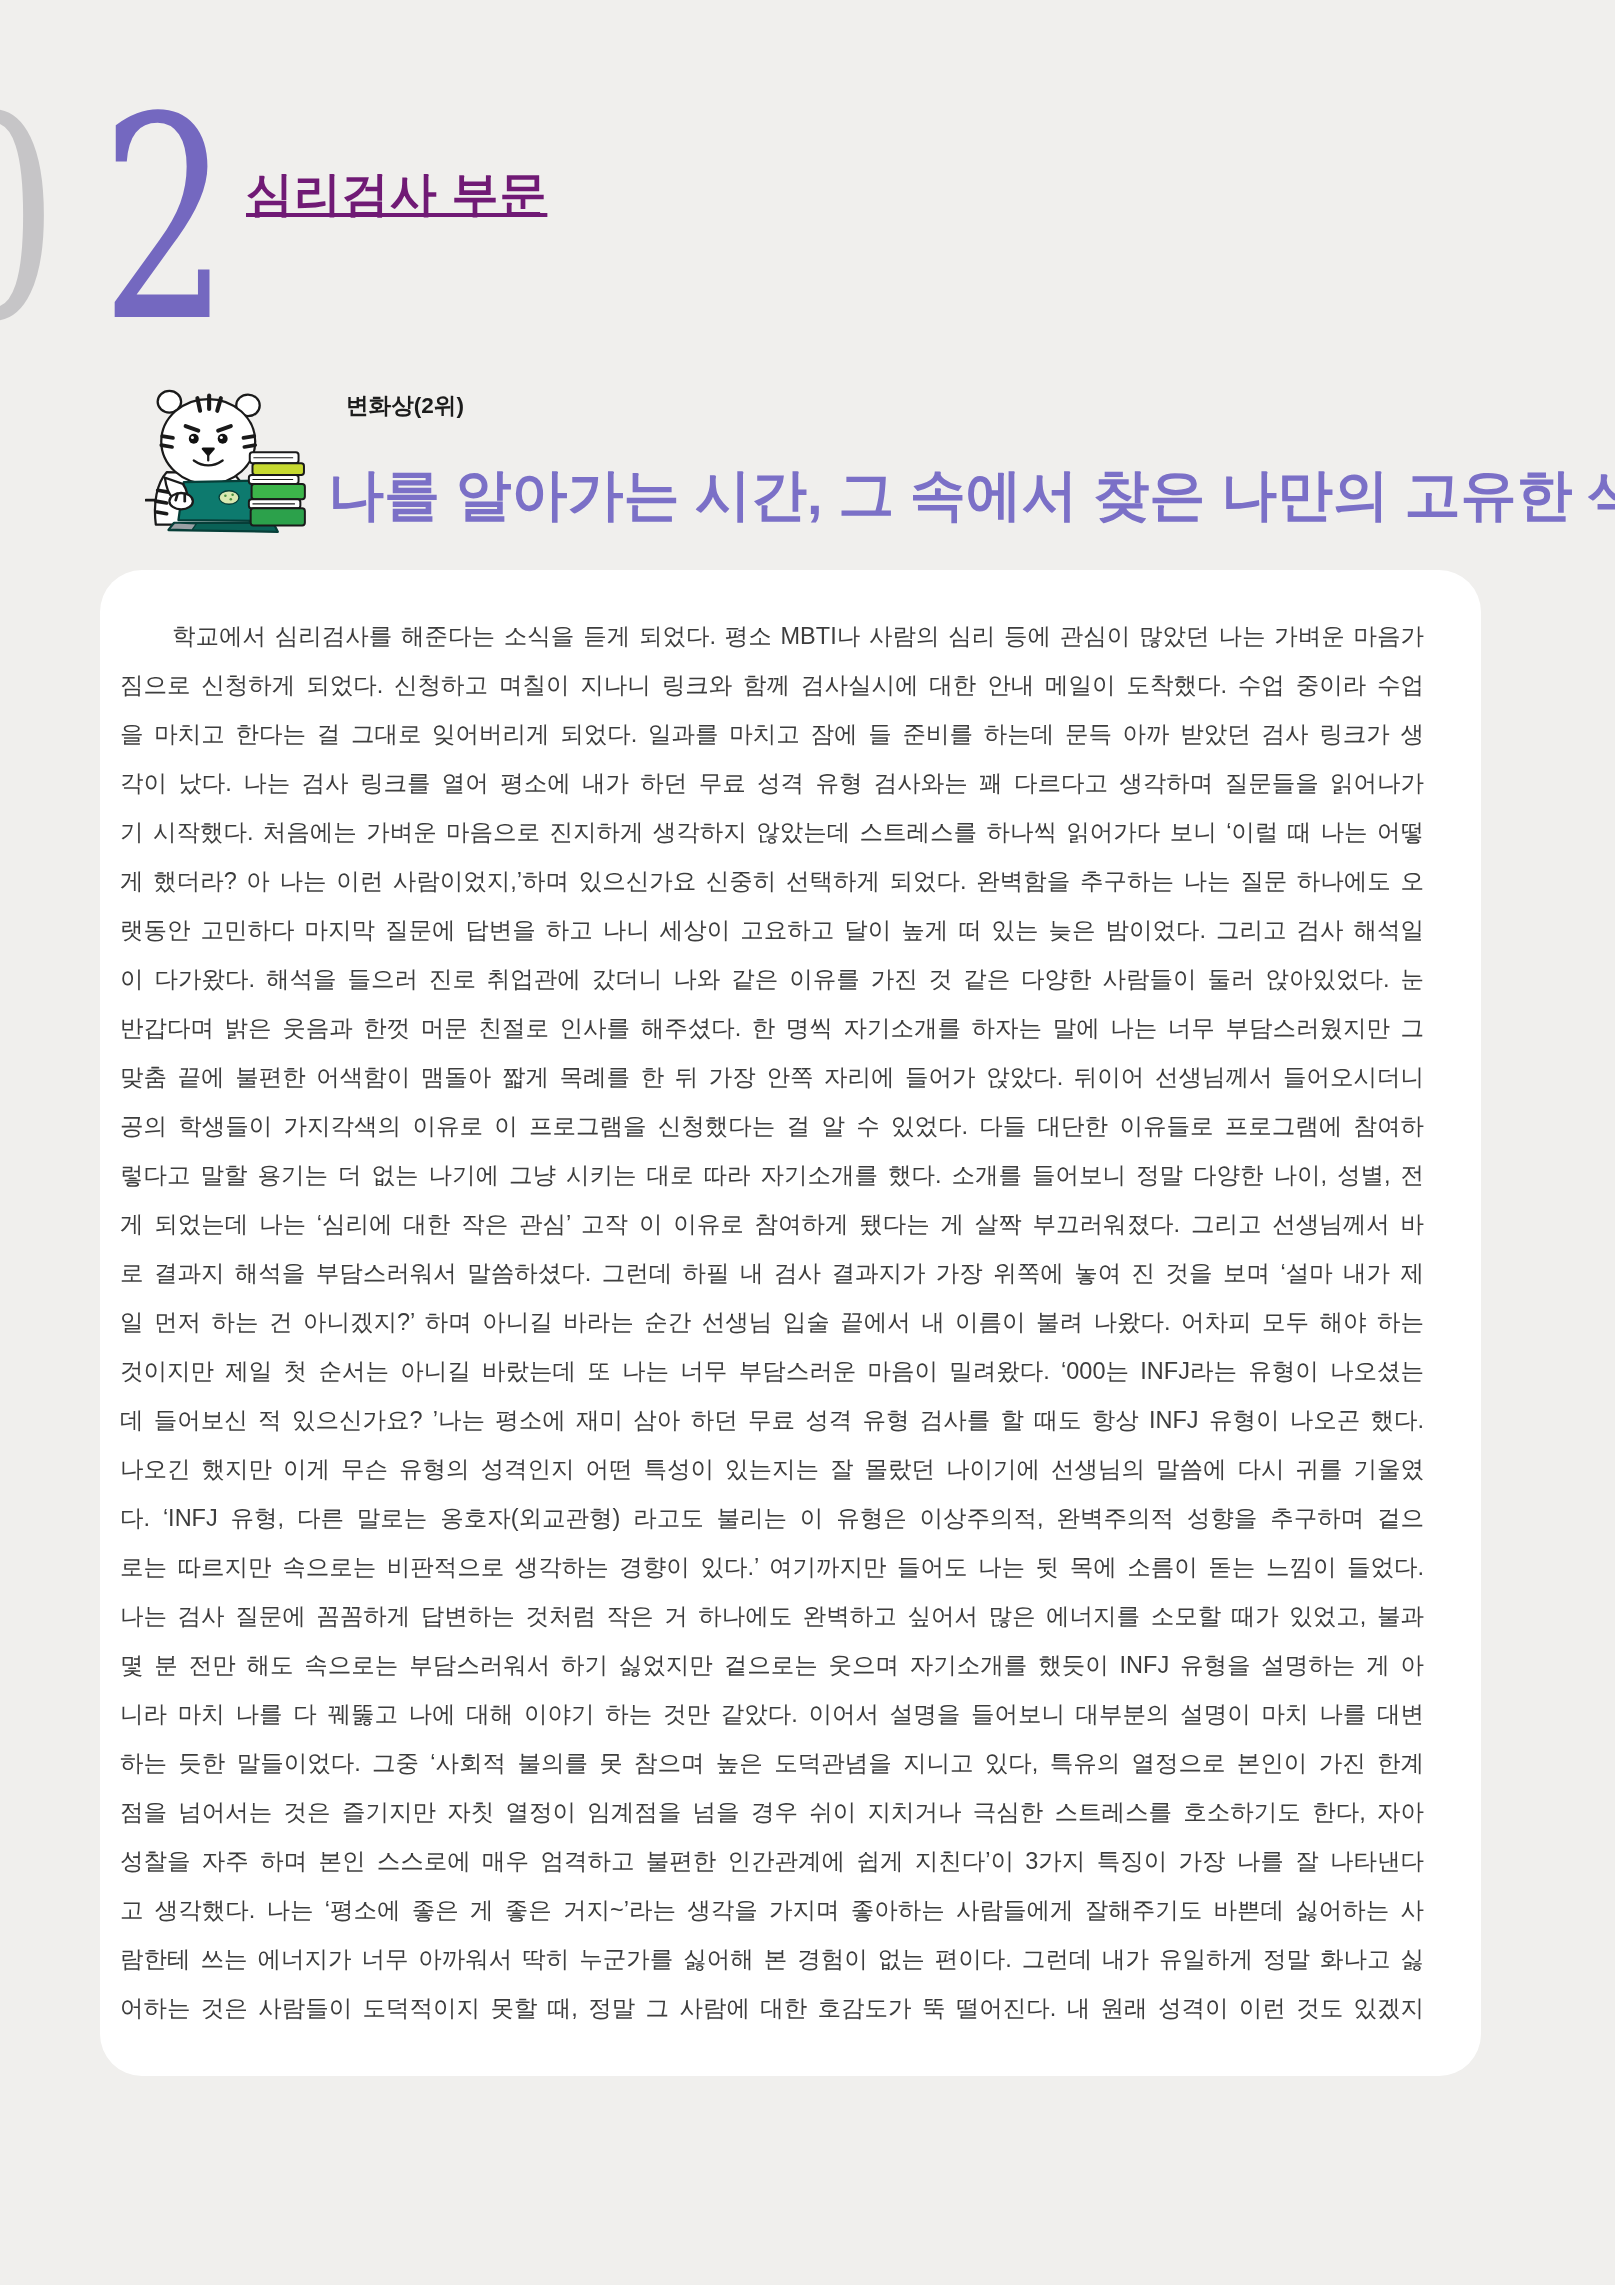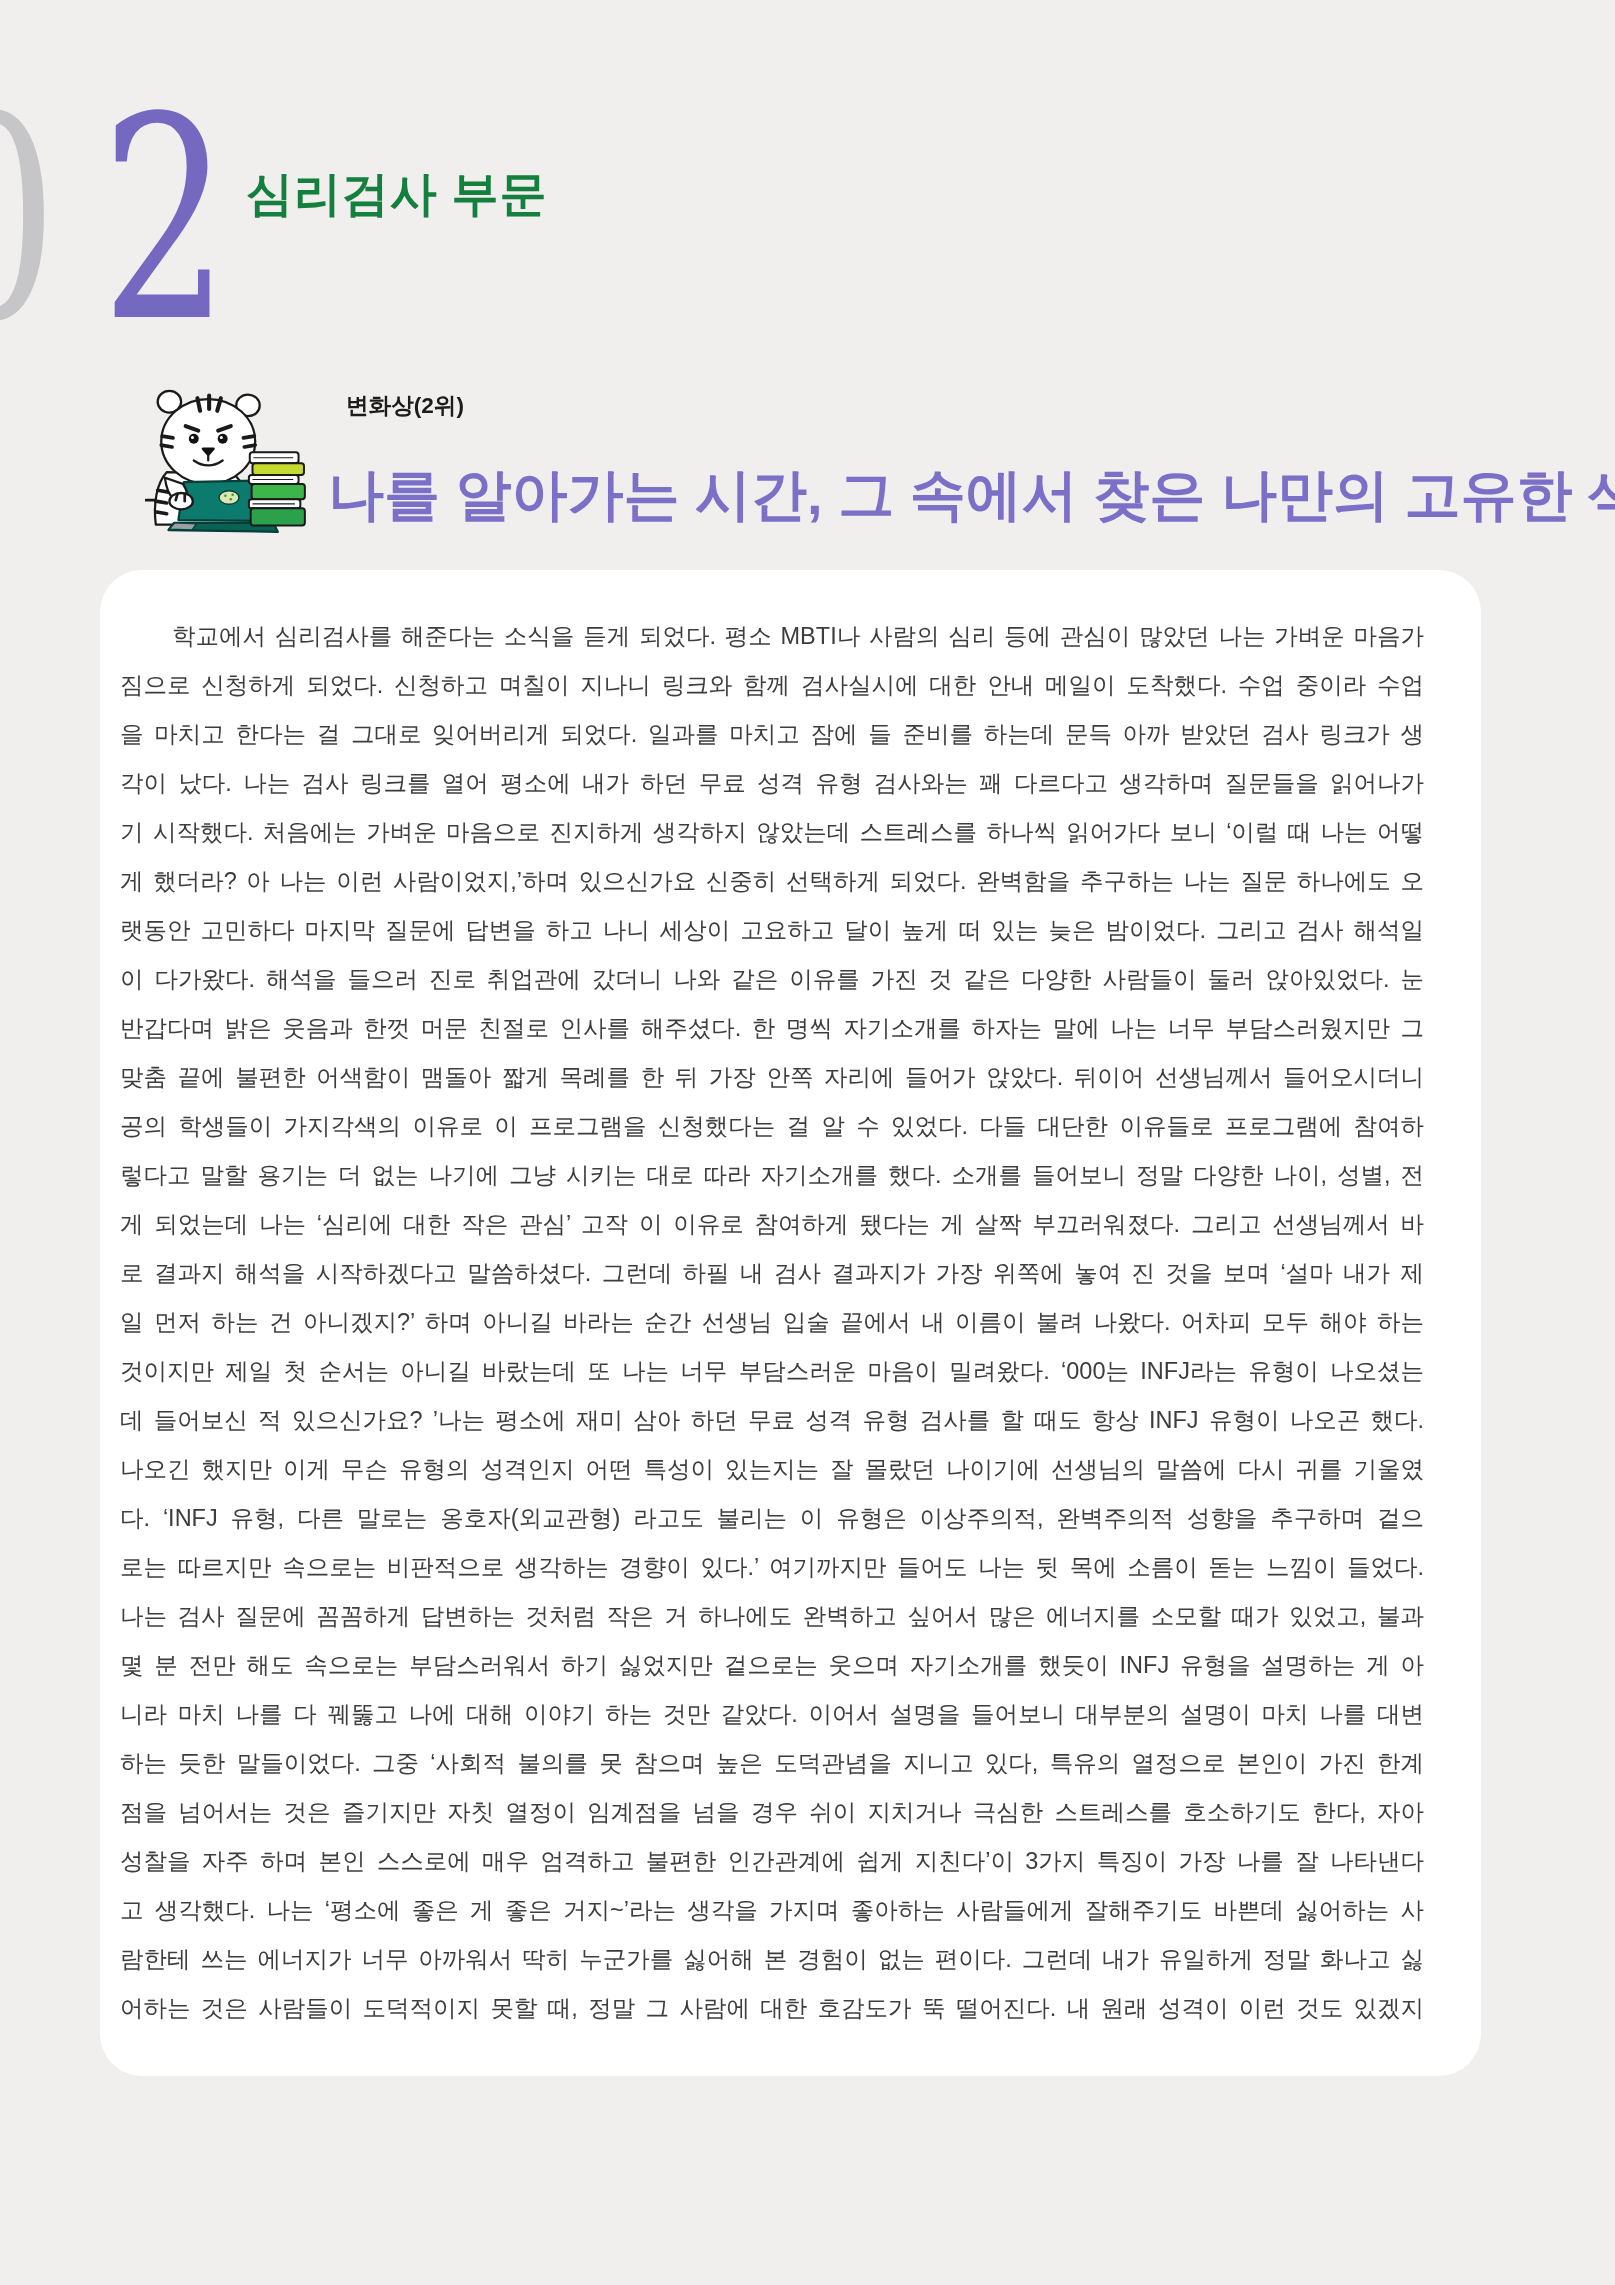--- a/index.html
+++ b/index.html
@@ -21,21 +21,22 @@
     user-select: none;
   }
   .digit-zero { left: -71px; color: #c6c5c7; }
   .digit-two  { left: 101px; color: #7468c0; }
 
   
   .section-label {
     position: absolute; left: 246px; top: 163px;
     font-size: 47px; font-weight: 600;
     letter-spacing: 0.9px;
-    color: #15803d;
+    color: #701a75;
+    text-decoration: underline;
   }
 
   
   .mascot {
     position: absolute; left: 145px; top: 389px;
     width: 168px; height: 152px;
   }
 
   
   .rank-label {
@@ -155,21 +156,21 @@
       <div class="line">각이 났다. 나는 검사 링크를 열어 평소에 내가 하던 무료 성격 유형 검사와는 꽤 다르다고 생각하며 질문들을 읽어나가</div>
       <div class="line">기 시작했다. 처음에는 가벼운 마음으로 진지하게 생각하지 않았는데 스트레스를 하나씩 읽어가다 보니 ‘이럴 때 나는 어떻</div>
       <div class="line">게 했더라? 아 나는 이런 사람이었지,’하며 있으신가요 신중히 선택하게 되었다. 완벽함을 추구하는 나는 질문 하나에도 오</div>
       <div class="line">랫동안 고민하다 마지막 질문에 답변을 하고 나니 세상이 고요하고 달이 높게 떠 있는 늦은 밤이었다. 그리고 검사 해석일</div>
       <div class="line">이 다가왔다. 해석을 들으러 진로 취업관에 갔더니 나와 같은 이유를 가진 것 같은 다양한 사람들이 둘러 앉아있었다. 눈</div>
       <div class="line">반갑다며 밝은 웃음과 한껏 머문 친절로 인사를 해주셨다. 한 명씩 자기소개를 하자는 말에 나는 너무 부담스러웠지만 그</div>
       <div class="line">맞춤 끝에 불편한 어색함이 맴돌아 짧게 목례를 한 뒤 가장 안쪽 자리에 들어가 앉았다. 뒤이어 선생님께서 들어오시더니</div>
       <div class="line">공의 학생들이 가지각색의 이유로 이 프로그램을 신청했다는 걸 알 수 있었다. 다들 대단한 이유들로 프로그램에 참여하</div>
       <div class="line">렇다고 말할 용기는 더 없는 나기에 그냥 시키는 대로 따라 자기소개를 했다. 소개를 들어보니 정말 다양한 나이, 성별, 전</div>
       <div class="line">게 되었는데 나는 ‘심리에 대한 작은 관심’ 고작 이 이유로 참여하게 됐다는 게 살짝 부끄러워졌다. 그리고 선생님께서 바</div>
-      <div class="line">로 결과지 해석을 시작하겠다고 말씀하셨다. 그런데 하필 내 검사 결과지가 가장 위쪽에 놓여 진 것을 보며 ‘설마 내가 제</div>
+      <div class="line">로 결과지 해석을 부담스러워서 말씀하셨다. 그런데 하필 내 검사 결과지가 가장 위쪽에 놓여 진 것을 보며 ‘설마 내가 제</div>
       <div class="line">일 먼저 하는 건 아니겠지?’ 하며 아니길 바라는 순간 선생님 입술 끝에서 내 이름이 불려 나왔다. 어차피 모두 해야 하는</div>
       <div class="line">것이지만 제일 첫 순서는 아니길 바랐는데 또 나는 너무 부담스러운 마음이 밀려왔다. ‘000는 INFJ라는 유형이 나오셨는</div>
       <div class="line">데 들어보신 적 있으신가요? ’나는 평소에 재미 삼아 하던 무료 성격 유형 검사를 할 때도 항상 INFJ 유형이 나오곤 했다.</div>
       <div class="line">나오긴 했지만 이게 무슨 유형의 성격인지 어떤 특성이 있는지는 잘 몰랐던 나이기에 선생님의 말씀에 다시 귀를 기울였</div>
       <div class="line">다. ‘INFJ 유형, 다른 말로는 옹호자(외교관형) 라고도 불리는 이 유형은 이상주의적, 완벽주의적 성향을 추구하며 겉으</div>
       <div class="line">로는 따르지만 속으로는 비판적으로 생각하는 경향이 있다.’ 여기까지만 들어도 나는 뒷 목에 소름이 돋는 느낌이 들었다.</div>
       <div class="line">나는 검사 질문에 꼼꼼하게 답변하는 것처럼 작은 거 하나에도 완벽하고 싶어서 많은 에너지를 소모할 때가 있었고, 불과</div>
       <div class="line">몇 분 전만 해도 속으로는 부담스러워서 하기 싫었지만 겉으로는 웃으며 자기소개를 했듯이 INFJ 유형을 설명하는 게 아</div>
       <div class="line">니라 마치 나를 다 꿰뚫고 나에 대해 이야기 하는 것만 같았다. 이어서 설명을 들어보니 대부분의 설명이 마치 나를 대변</div>
       <div class="line">하는 듯한 말들이었다. 그중 ‘사회적 불의를 못 참으며 높은 도덕관념을 지니고 있다, 특유의 열정으로 본인이 가진 한계</div>

